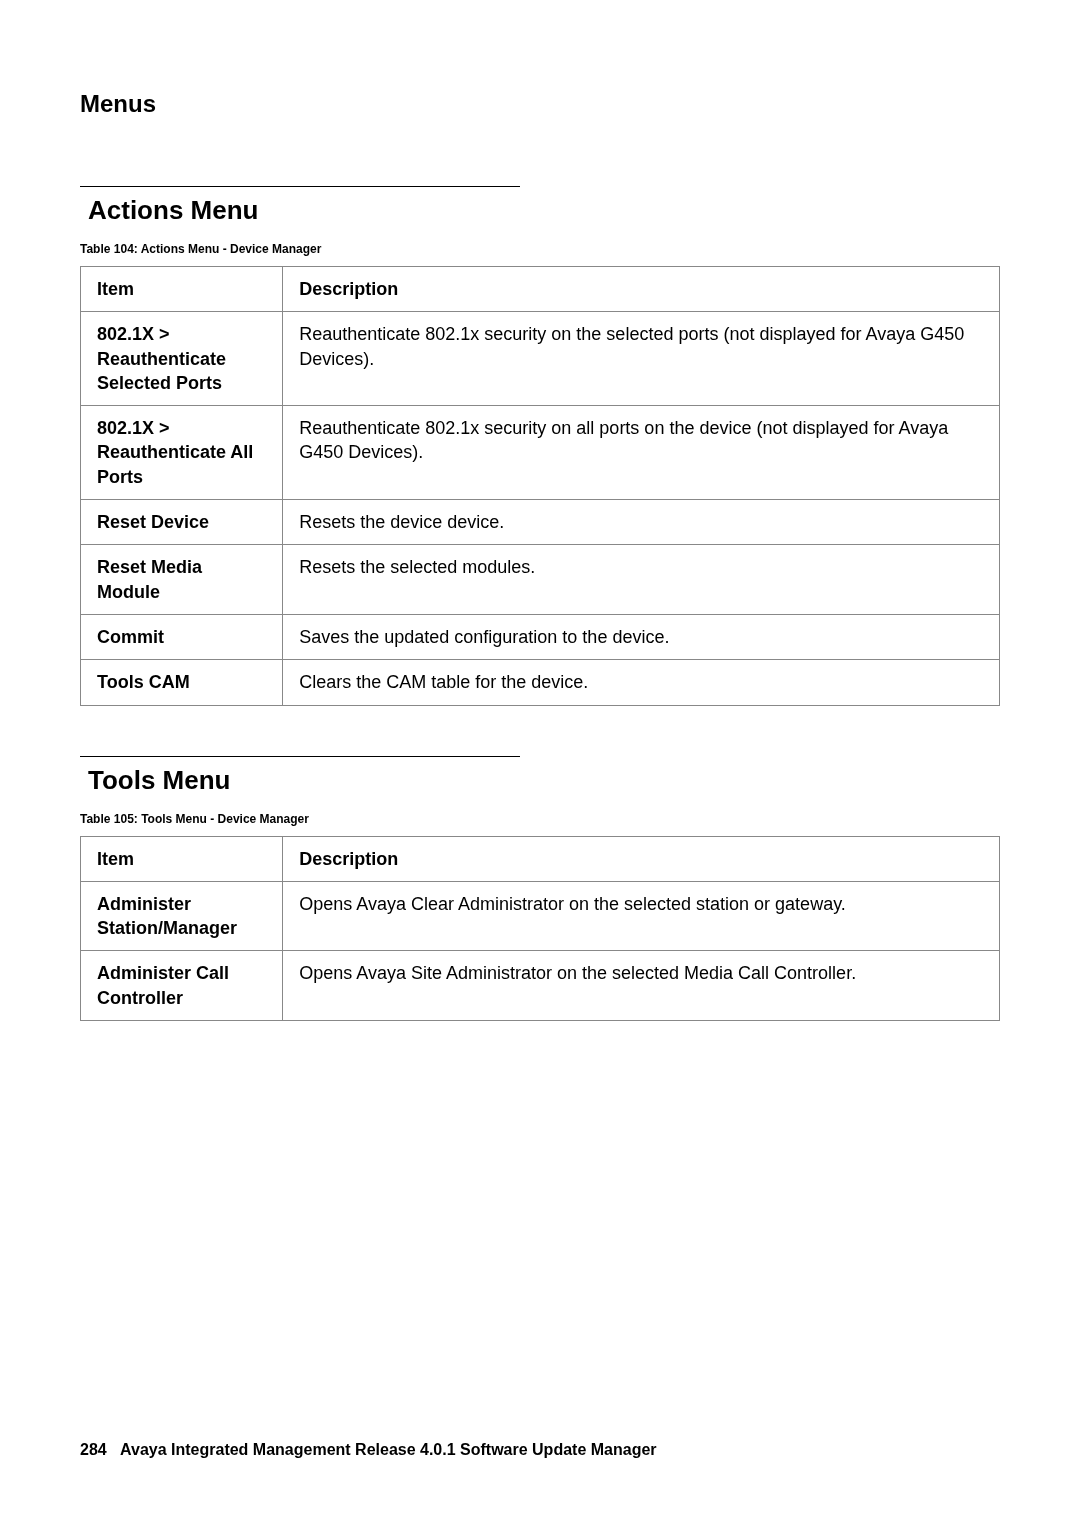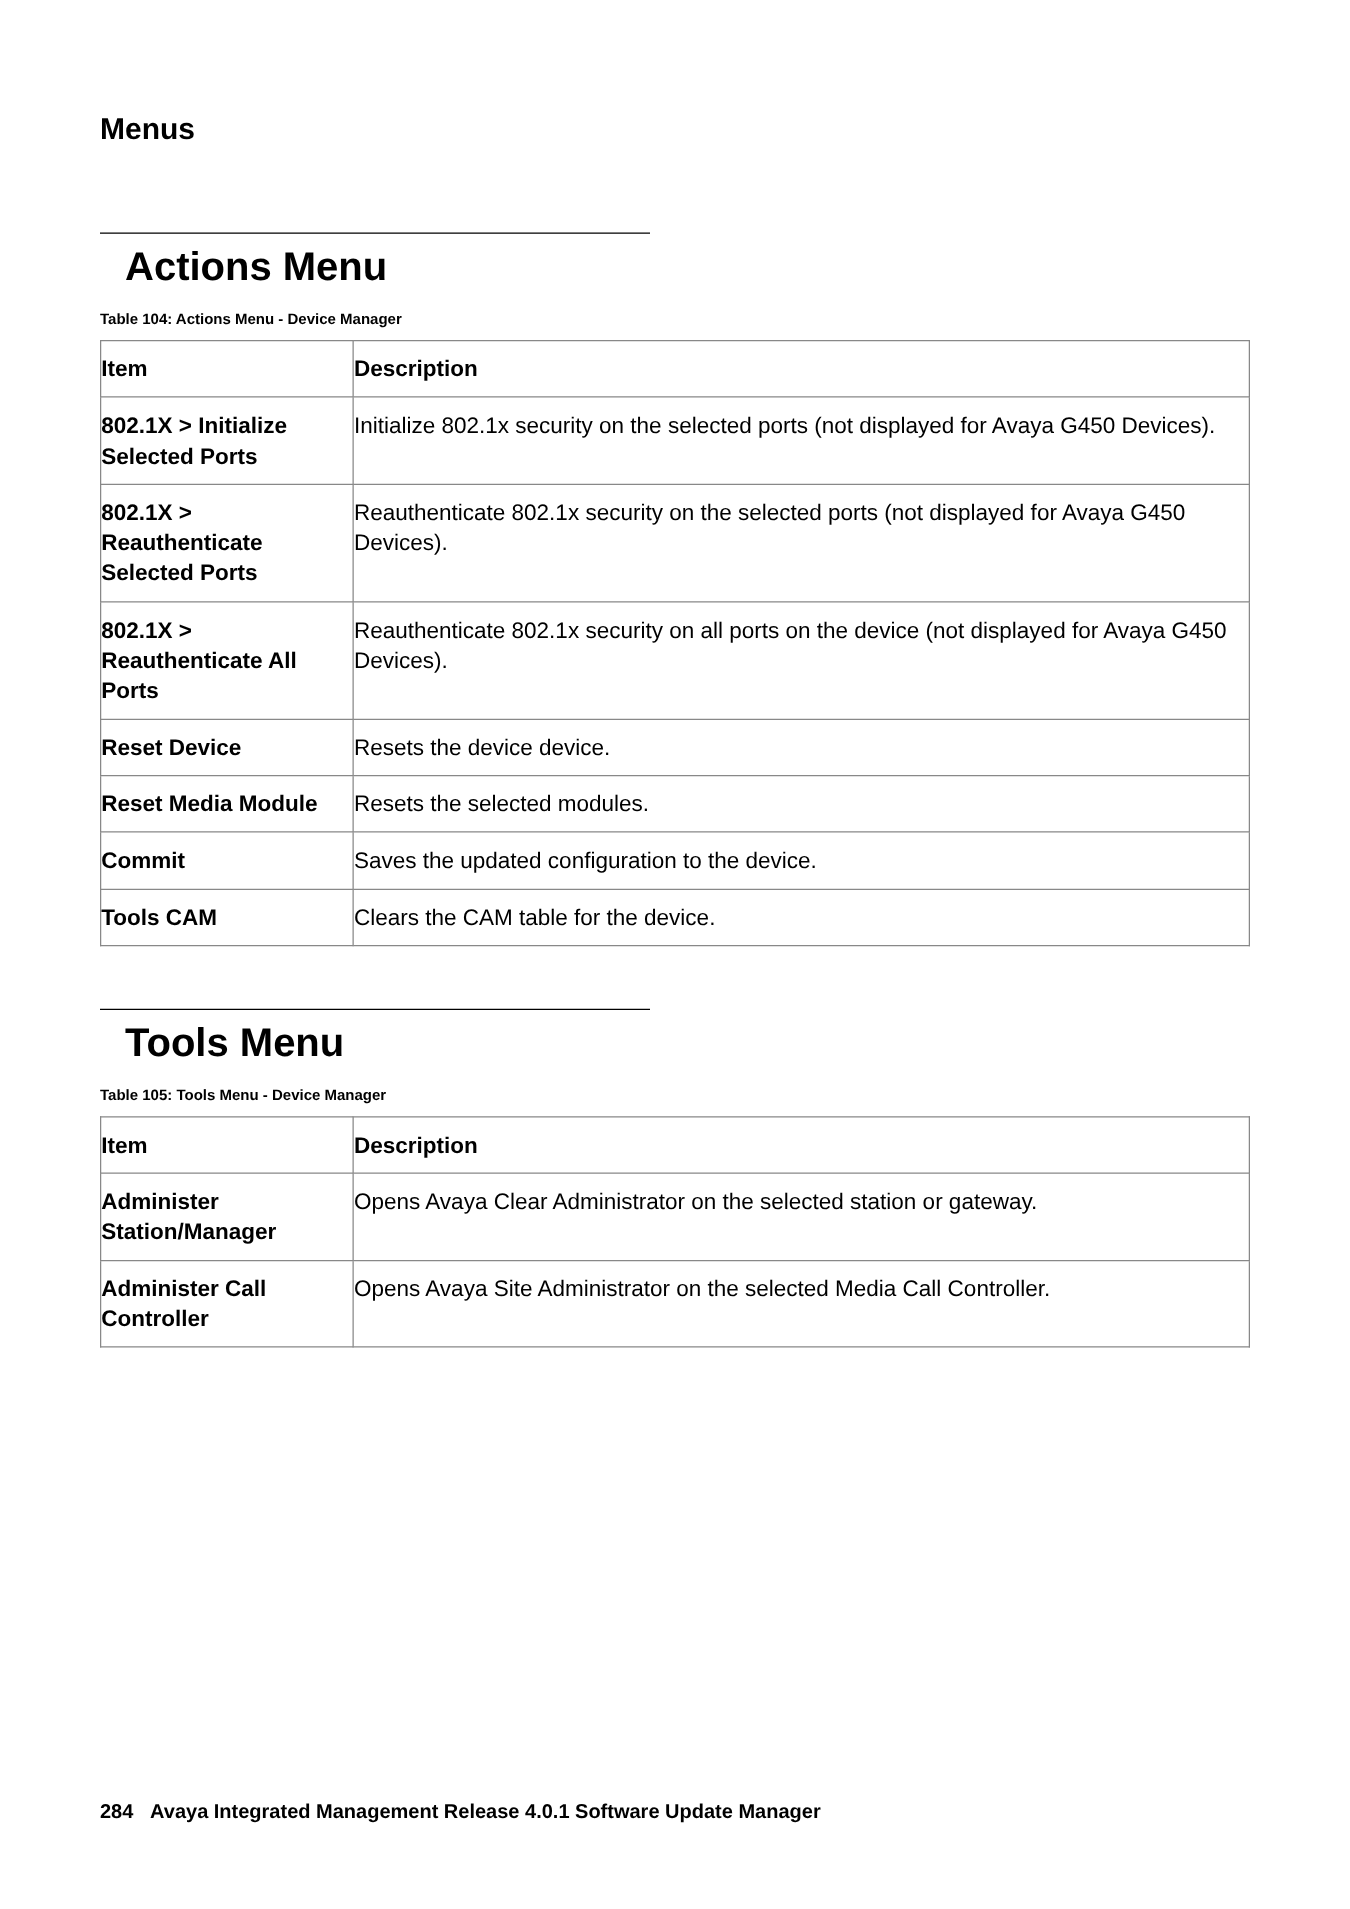--- a/index.html
+++ b/index.html
@@ -20,38 +20,38 @@
       font-weight: bold;
       margin-bottom: 68px;
     }
     .section-divider {
       border: none;
       border-top: 1px solid #000;
       width: 440px;
       margin-bottom: 8px;
     }
     .section-title {
-      font-size: 32px;
+      font-size: 26px;
       font-weight: bold;
       margin-bottom: 16px;
-      margin-left: 20px;
+      margin-left: 8px;
     }
     .table-caption {
       font-size: 12px;
       font-weight: bold;
       margin-bottom: 10px;
     }
     table {
       border-collapse: collapse;
       width: 100%;
       margin-bottom: 50px;
     }
     th, td {
       border: 1px solid #888;
-      padding: 10px 0;
+      padding: 10px 16px;
       text-align: left;
       vertical-align: top;
       font-size: 18px;
       line-height: 1.35;
     }
     th {
       font-weight: bold;
     }
     .col-item {
       width: 22%;
@@ -81,24 +81,20 @@
   <h2 class="section-title">Actions Menu</h2>
   <div class="table-caption">Table 104: Actions Menu - Device Manager</div>
   <table>
     <thead>
       <tr>
         <th class="col-item">Item</th>
         <th class="col-desc">Description</th>
       </tr>
     </thead>
     <tbody>
-      <tr>
-        <td class="col-item">802.1X &gt; Initialize Selected Ports</td>
-        <td class="col-desc">Initialize 802.1x security on the selected ports (not displayed for Avaya G450 Devices).</td>
-      </tr>
       <tr>
         <td class="col-item">802.1X &gt; Reauthenticate Selected Ports</td>
         <td class="col-desc">Reauthenticate 802.1x security on the selected ports (not displayed for Avaya G450 Devices).</td>
       </tr>
       <tr>
         <td class="col-item">802.1X &gt; Reauthenticate All Ports</td>
         <td class="col-desc">Reauthenticate 802.1x security on all ports on the device (not displayed for Avaya G450 Devices).</td>
       </tr>
       <tr>
         <td class="col-item">Reset Device</td>

